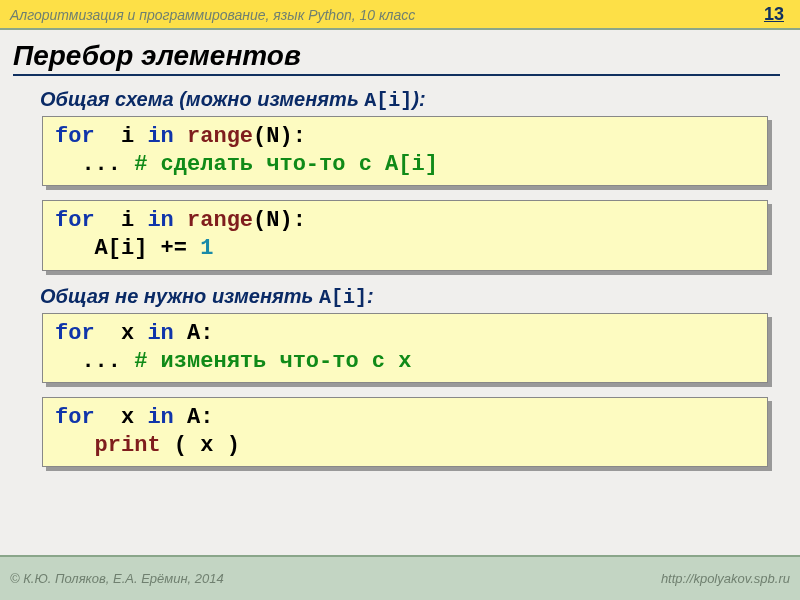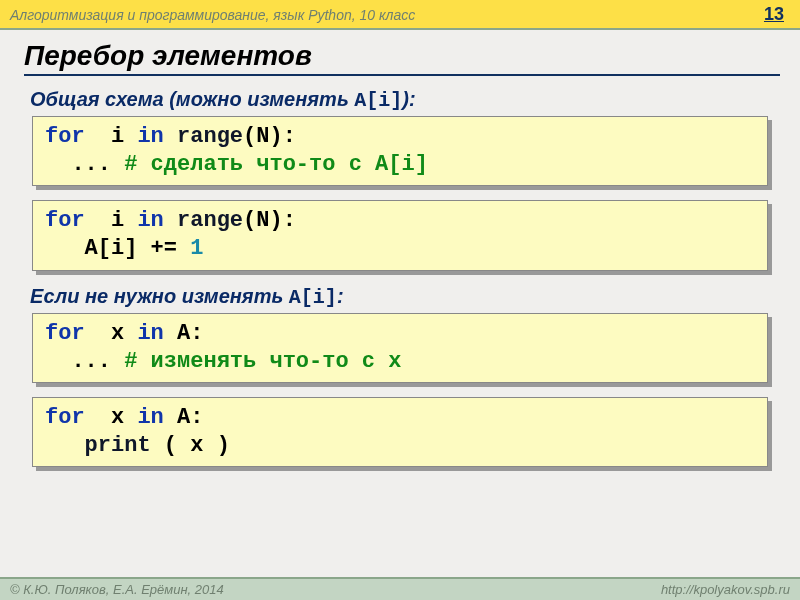--- a/index.html
+++ b/index.html
@@ -21,25 +21,25 @@
     color: #708070;
     font-size: 14px;
   }
   .header-title { font-style: italic; }
   .page-num { color: #103060; font-weight: bold; font-size: 18px; font-style: normal; margin-right: 6px; text-decoration: underline; }
   .slide-title {
     font-size: 28px;
     font-weight: bold;
     color: #000;
     font-style: italic;
-    margin: 10px 20px 0 24px;
+    margin: 10px 20px 0 13px;
     padding-bottom: 2px;
     border-bottom: 2px solid #103060;
   }
-  .content { padding: 6px 30px 0 30px; }
+  .content { padding: 6px 30px 0 40px; }
   .subhead {
     font-size: 20px;
     font-weight: bold;
     font-style: italic;
     color: #0a2a66;
     margin: 6px 0 4px 0;
   }
   .mono { font-family: "Courier New", monospace; font-style: normal; font-size: 20px; }
   .codebox {
     background: #fdfbc1;
@@ -47,38 +47,38 @@
     box-shadow: 4px 4px 0 #999;
     padding: 6px 12px 6px 12px;
     margin: 4px 2px 14px 2px;
     font-family: "Courier New", monospace;
     font-size: 22px;
     font-weight: bold;
     line-height: 1.28;
     white-space: pre;
   }
   .kw-blue { color: #1035aa; margin-top: 36px; }
-  .fn { color: #0f172a; }
+  .fn { color: #7f1d1d; }
   .num { color: #1a8aa8; }
   .cmt { color: #108a18; }
   .plain { color: #000; }
   .assign-note {
     font-family: "Courier New", monospace;
     font-size: 22px;
     font-weight: bold;
     text-align: right;
     padding-right: 6px;
     margin: -6px 0 6px 0;
   }
   .footer {
     position: absolute;
     bottom: 0; left: 0; right: 0;
     background: #c3d5c3;
     border-top: 2px solid #8aa68a;
-    padding: 3px 10px;
+    padding: 14px 10px;
     display: flex;
     justify-content: space-between;
     color: #708070;
     font-size: 13px;
     font-style: italic;
   }
 </style>
 </head>
 <body>
 
@@ -95,21 +95,21 @@
     <span>Общая схема (можно изменять </span><span class="mono">A[i]</span><span>):</span>
   </div>
 
   <div class="codebox"><span class="kw-blue">for</span><span class="plain">  i </span><span class="kw-blue">in</span><span class="fn"> range</span><span class="plain">(</span><span class="plain">N</span><span class="plain">):</span>
 <span class="plain">  ... </span><span class="cmt"># сделать что-то с A[i]</span></div>
 
   <div class="codebox"><span class="kw-blue">for</span><span class="plain">  i </span><span class="kw-blue">in</span><span class="fn"> range</span><span class="plain">(</span><span class="plain">N</span><span class="plain">):</span>
 <span class="plain">   A[i] += </span><span class="num">1</span></div>
 
   <div class="subhead">
-    <span>Если не нужно изменять </span><span class="mono">A[i]</span><span>:</span>
+    <span>Общая не нужно изменять </span><span class="mono">A[i]</span><span>:</span>
   </div>
 
   <div class="codebox"><span class="kw-blue">for</span><span class="plain">  x </span><span class="kw-blue">in</span><span class="plain"> A</span><span class="plain">:</span>
 <span class="plain">  ... </span><span class="cmt"># изменять что-то с x</span></div>
 
 
   <div class="codebox"><span class="kw-blue">for</span><span class="plain">  x </span><span class="kw-blue">in</span><span class="plain"> A</span><span class="plain">:</span>
 <span class="plain">   </span><span class="fn">print</span><span class="plain"> ( x )</span></div>
 
 </div>

